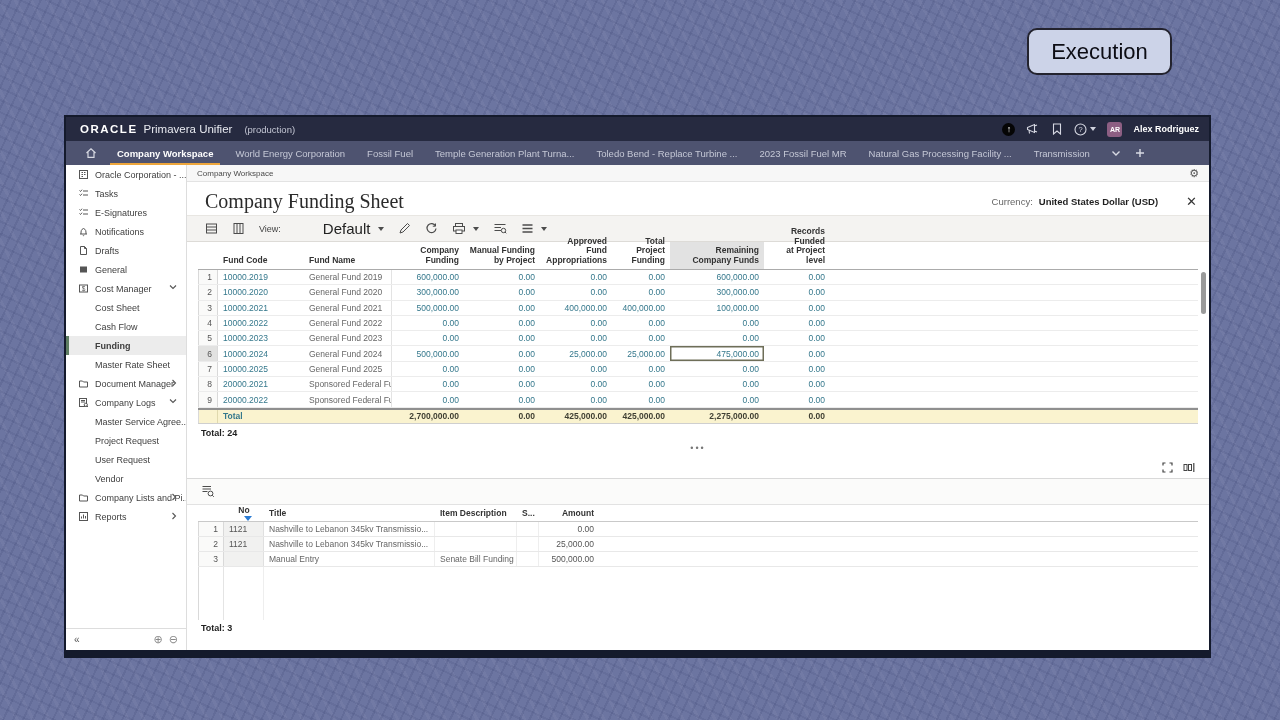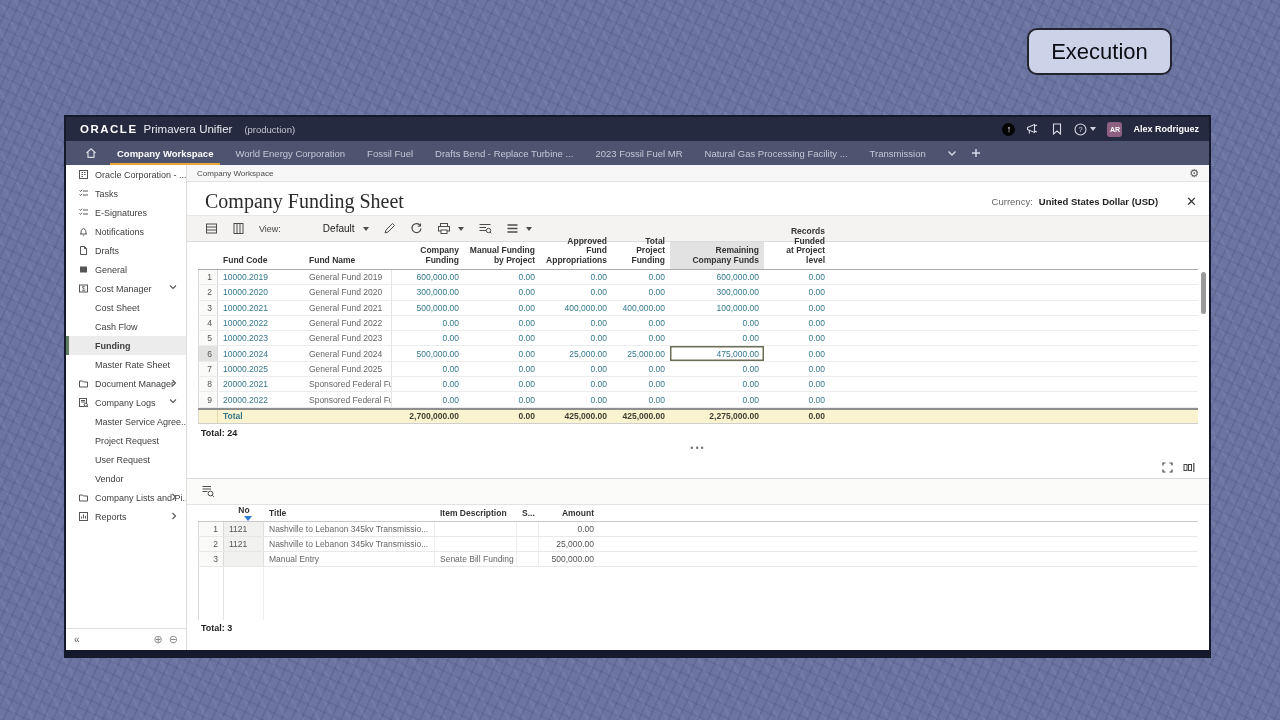--- a/index.html
+++ b/index.html
@@ -76,21 +76,21 @@
   .titlerow{ height:33px; display:flex; align-items:center; padding:6px 12px 0 18px; flex:none; }
   .sheet-title{ font-family:"Liberation Serif", serif; font-size:20px; color:#2b2b2b; }
   .title-right{ margin-left:auto; display:flex; align-items:center; gap:6px; }
   .cur-label{ font-size:9.5px; color:#666; }
   .cur-value{ font-size:9.5px; color:#1f1f1f; font-weight:bold; }
   .close-x{ font-size:13px; color:#333; margin-left:22px; line-height:1; }
 
   .toolbar{ height:27px; background:#f4f3f1; border-top:1px solid #e8e6e2; border-bottom:1px solid #dddbd7; display:flex; align-items:center; padding-left:18px; gap:14px; flex:none; }
   .tbtn{ display:flex; align-items:center; gap:3px; color:#4c4c4c; }
   .view-label{ font-size:9px; color:#444; }
-  .view-value{ font-size:10px; color:#222;padding-left:33px; }
+  .view-value{ font-size:15px; color:#222;padding-left:33px; }
   .caret-dk{ width:0; height:0; border-left:3.5px solid transparent; border-right:3.5px solid transparent; border-top:4px solid #4c4c4c; }
 
   
   .ftable{ margin-left:11px; width:1000px; flex:none; }
   .f-header{ display:flex; align-items:flex-end; height:28px; border-bottom:1px solid #ababab; font-size:8.5px; font-weight:bold; color:#333; }
   .fh{ padding:0 5px 3px 5px; line-height:1.15; }
   .fh.num{ text-align:right; }
   .fh.hl{ background:#e2e2e2; height:100%; display:flex; flex-direction:column; justify-content:flex-end; align-items:flex-end; }
   .c-n{ width:20px; flex:none; }
   .c-code{ width:86px; flex:none; }
@@ -206,23 +206,26 @@
         </div>
 
         <div class="nav-tab">
           <span>World Energy Corporation</span>
         </div>
 
         <div class="nav-tab">
           <span>Fossil Fuel</span>
         </div>
 
-
         <div class="nav-tab">
-          <span>Drafts Bend - Replace Turbine ...</span>
+          <span>Temple Generation Plant Turna...</span>
+        </div>
+
+        <div class="nav-tab">
+          <span>Toledo Bend - Replace Turbine ...</span>
         </div>
 
         <div class="nav-tab">
           <span>2023 Fossil Fuel MR</span>
         </div>
 
         <div class="nav-tab">
           <span>Natural Gas Processing Facility ...</span>
         </div>
 

